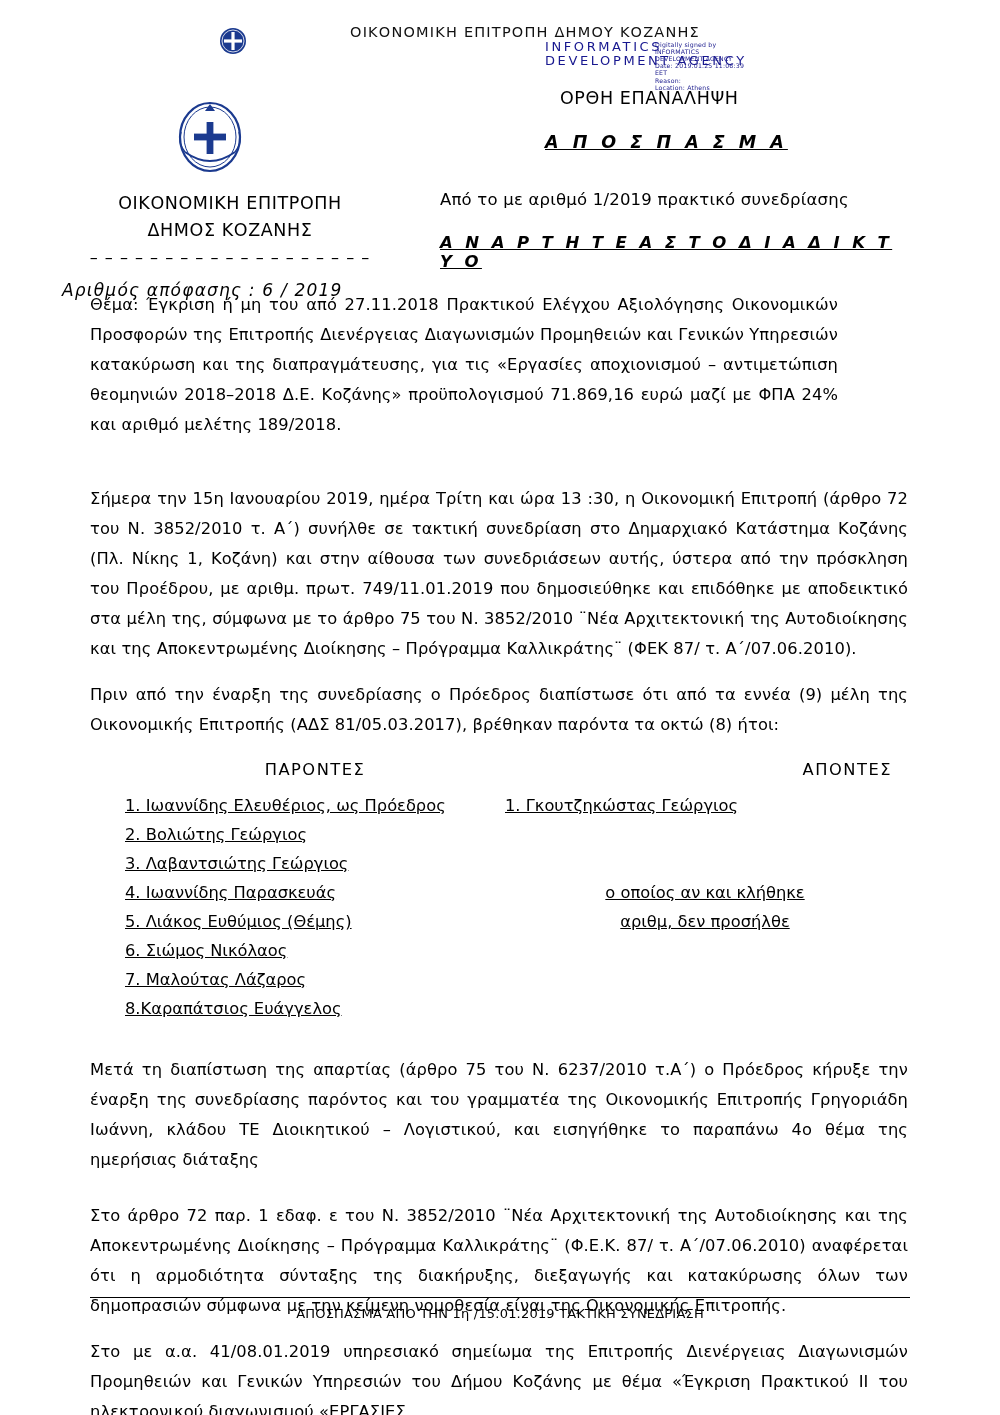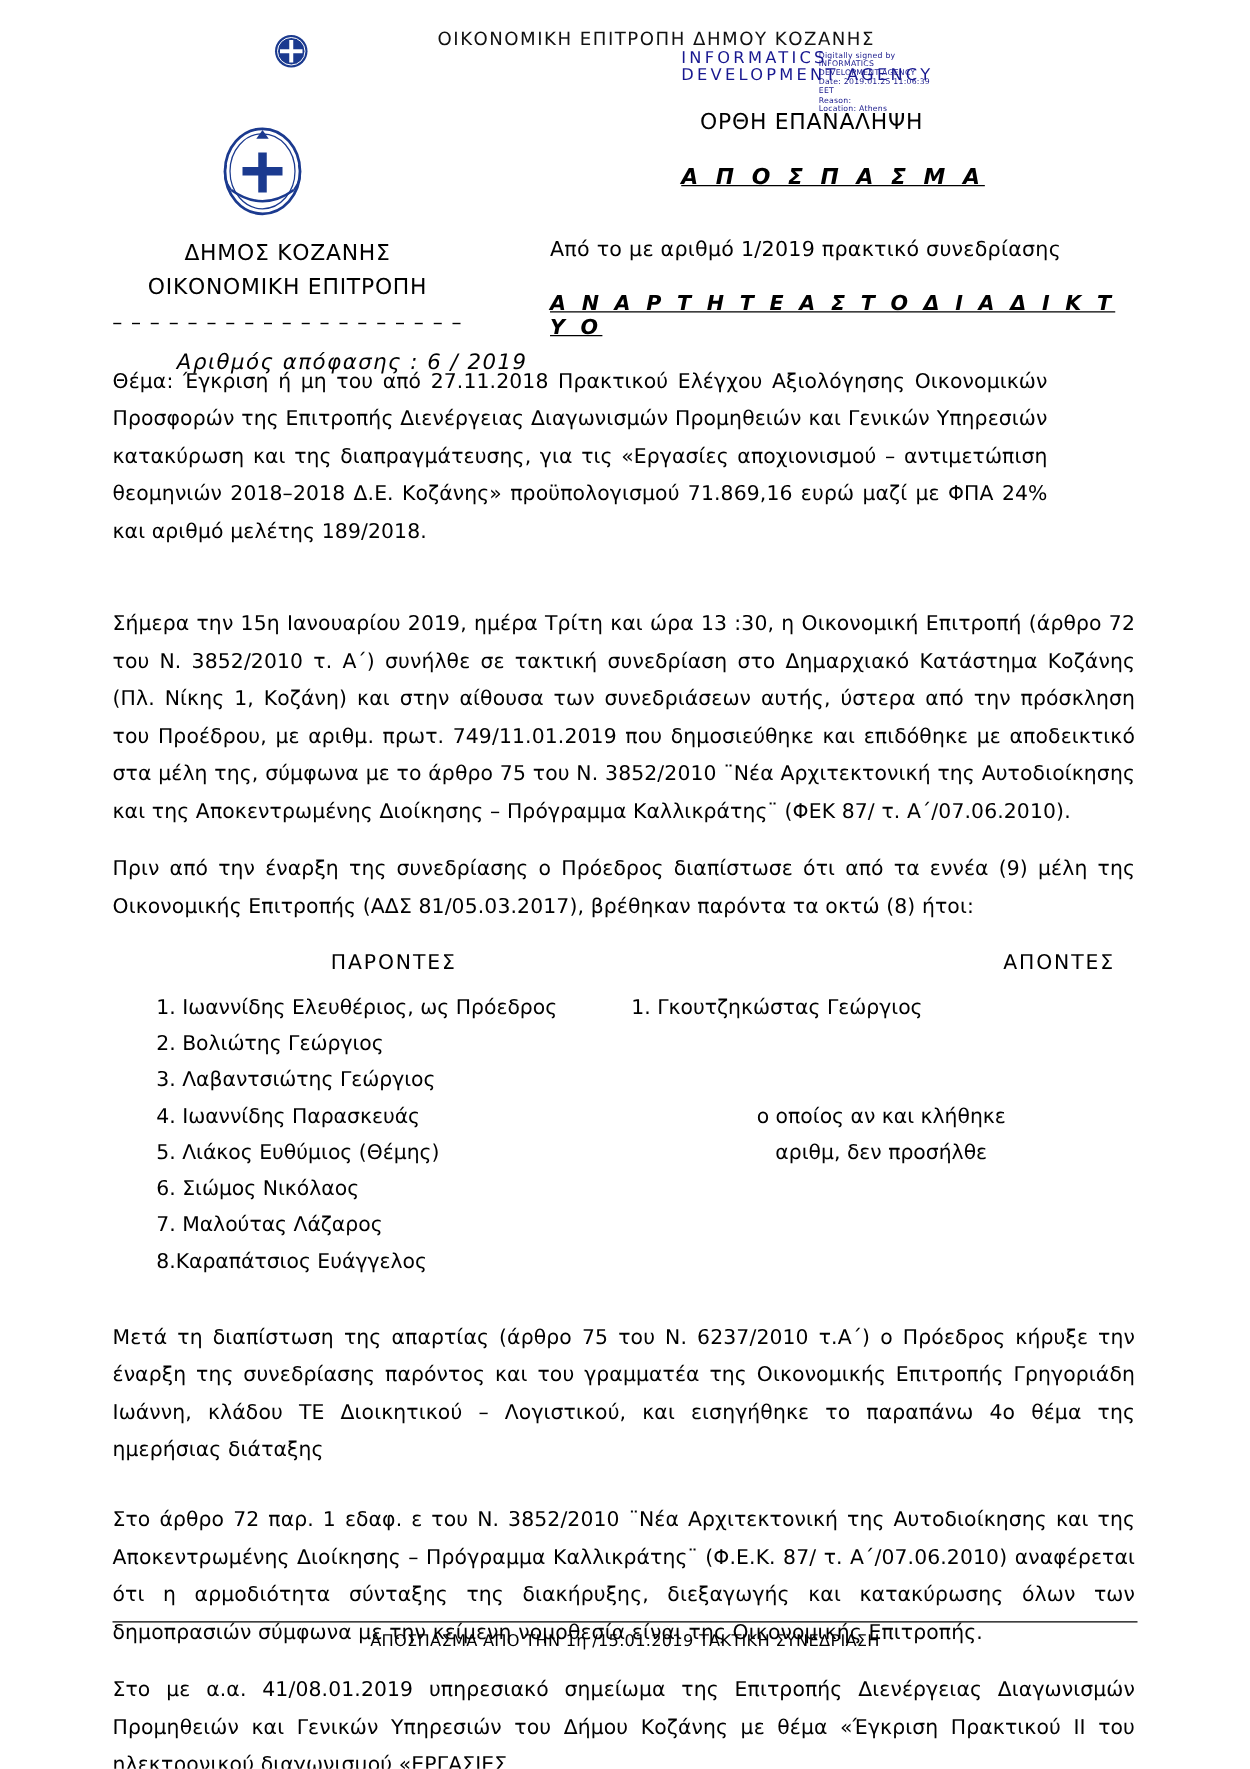--- a/index.html
+++ b/index.html
@@ -97,21 +97,21 @@
   }
   .left-titles .dash {
     letter-spacing: 1px;
     font-size: 16px;
   }
   .apofasi {
     position: absolute;
     left: 62px;
     top: 280px;
     width: 360px;
-    text-align: right;
+    text-align: left;
     font-style: italic;
     font-size: 17px;
     letter-spacing: 1.2px;
   }
 
   .right-head {
     position: absolute;
     left: 440px;
     top: 88px;
     width: 470px;
@@ -180,20 +180,21 @@
     gap: 12px;
   }
   .lists-head .c1 { width: 370px; text-align: center; padding-left: 40px;}
   .lists-head .c2 { width: 380px; text-align: right; }
   .lists-body { display: flex; }
   .col-left { width: 370px; padding-left: 35px; }
   .col-right { width: 400px; padding-left: 10px; }
   .col-left div, .col-right div {
     font-size: 16.3px;
     line-height: 29px;
+    text-decoration: underline;
   }
   .col-right .centered { text-align: center; }
   .gap-row { height: 29px; }
 
   
   .footer {
     position: absolute;
     left: 0;
     right: 0;
     bottom: 14px;
@@ -247,22 +248,22 @@
         <rect x="39.6" y="30" width="6.8" height="32" fill="#1b3a8f"></rect>
         <rect x="27" y="41.6" width="32" height="6.8" fill="#1b3a8f"></rect>
         <path d="M18 60 q25 18 50 0" fill="none" stroke="#1b3a8f" stroke-width="2"></path>
         <path d="M14 40 q-4 10 4 20" fill="none" stroke="#1b3a8f" stroke-width="1.4"></path>
         <path d="M72 40 q4 10 -4 20" fill="none" stroke="#1b3a8f" stroke-width="1.4"></path>
       </svg>
     </div>
   </div>
 
   <div class="left-titles">
+    <div>ΟΙΚΟΝΟΜΙΚΗ     ΕΠΙΤΡΟΠΗ</div>
     <div>ΔΗΜΟΣ      ΚΟΖΑΝΗΣ</div>
-    <div>ΟΙΚΟΝΟΜΙΚΗ     ΕΠΙΤΡΟΠΗ</div>
     <div class="dash">– – – – – – – – – – – – – – – – – – –</div>
   </div>
   <div class="apofasi">Αριθμός  απόφασης :  6 / 2019</div>
 
   <div class="right-head">
     <div class="orthi">ΟΡΘΗ ΕΠΑΝΑΛΗΨΗ</div>
     <div class="apospasma">Α Π Ο Σ Π Α Σ Μ Α</div>
     <div class="apo-praktiko">Από το με αριθμό 1/2019 πρακτικό συνεδρίασης</div>
     <div class="anartitea">Α Ν Α Ρ Τ Η Τ Ε Α  Σ Τ Ο  Δ Ι Α Δ Ι Κ Τ Υ Ο</div>
   </div>

